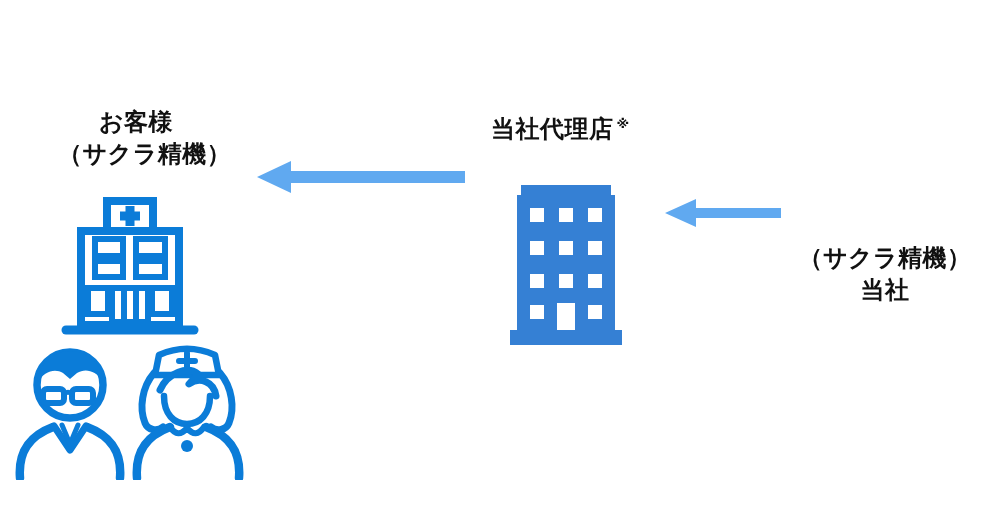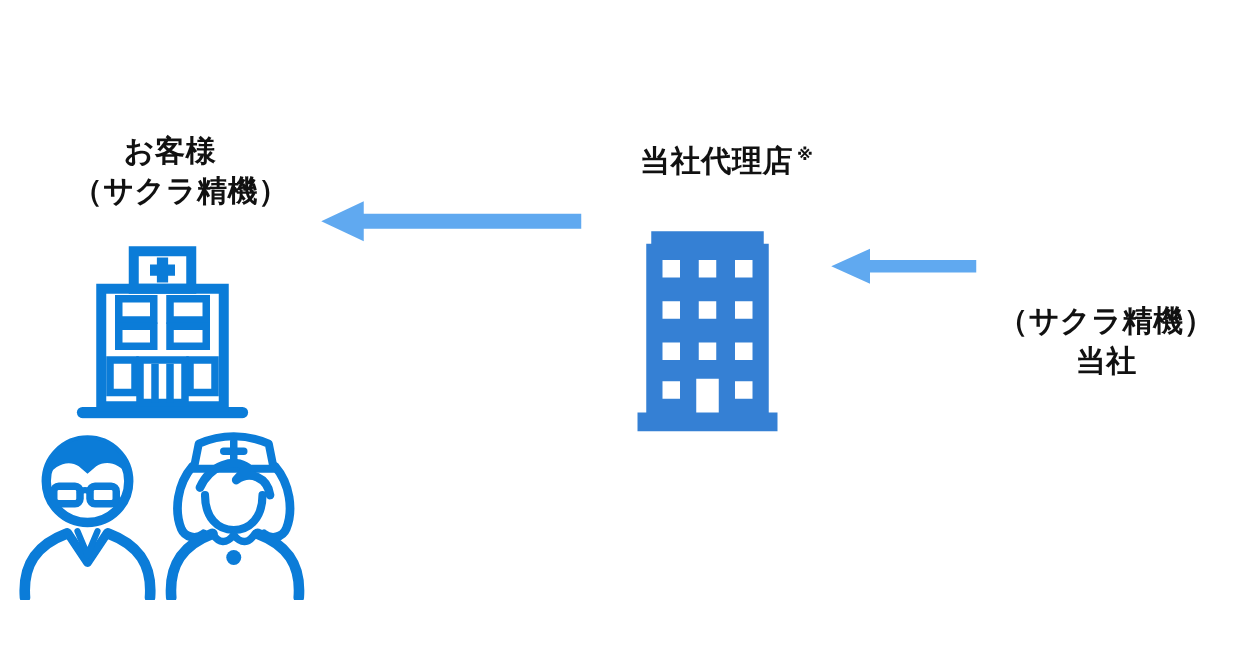--- a/index.html
+++ b/index.html
@@ -27,21 +27,21 @@
     vertical-align:super;
     margin-left:3px;
   }
   .icon{position:absolute;display:block;}
   .outline-icon{color:#0b7cd8;}
   .solid-building{color:#3580d4;}
   .arrow{color:#60a9f0;}
 
   
   #customer-label{left:58px;top:106px;width:156px;text-align:center;}
-  #agent-label{left:512px;top:108px;}
+  #agent-label{left:491px;top:108px;}
   #company-label{left:790px;top:242px;width:190px;}
   #hospital-icon{left:60px;top:193px;}
   #doctor-icon{left:13px;top:346px;}
   #nurse-icon{left:130px;top:342px;}
   #building-icon{left:508px;top:183px;}
   #arrow-agent-to-customer{left:255px;top:159px;}
   #arrow-company-to-agent{left:663px;top:197px;}
 </style>
 </head>
 <body>

